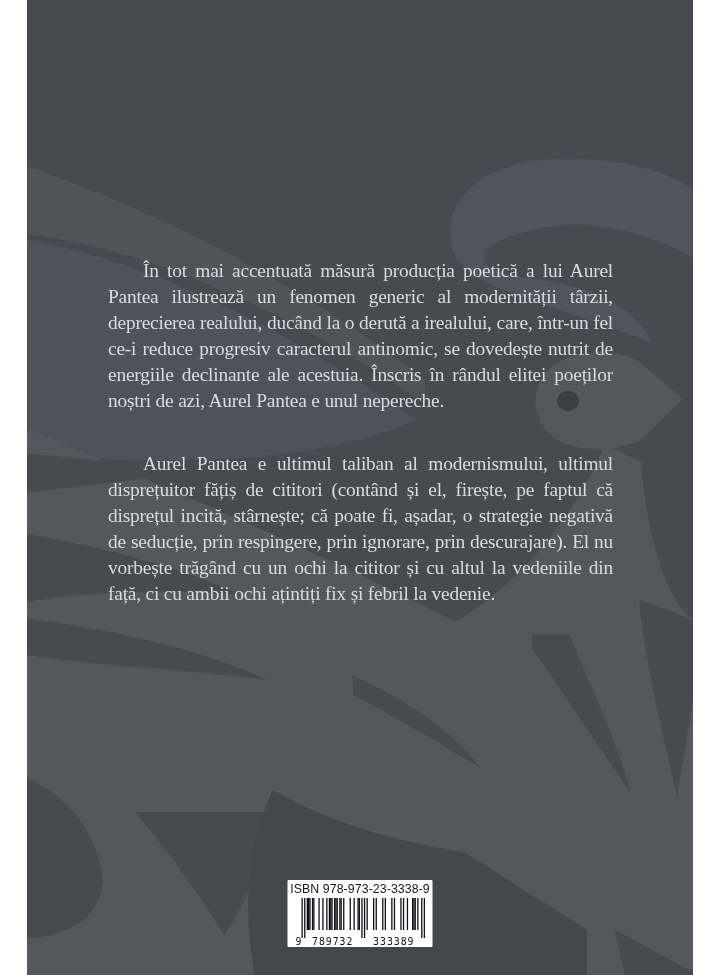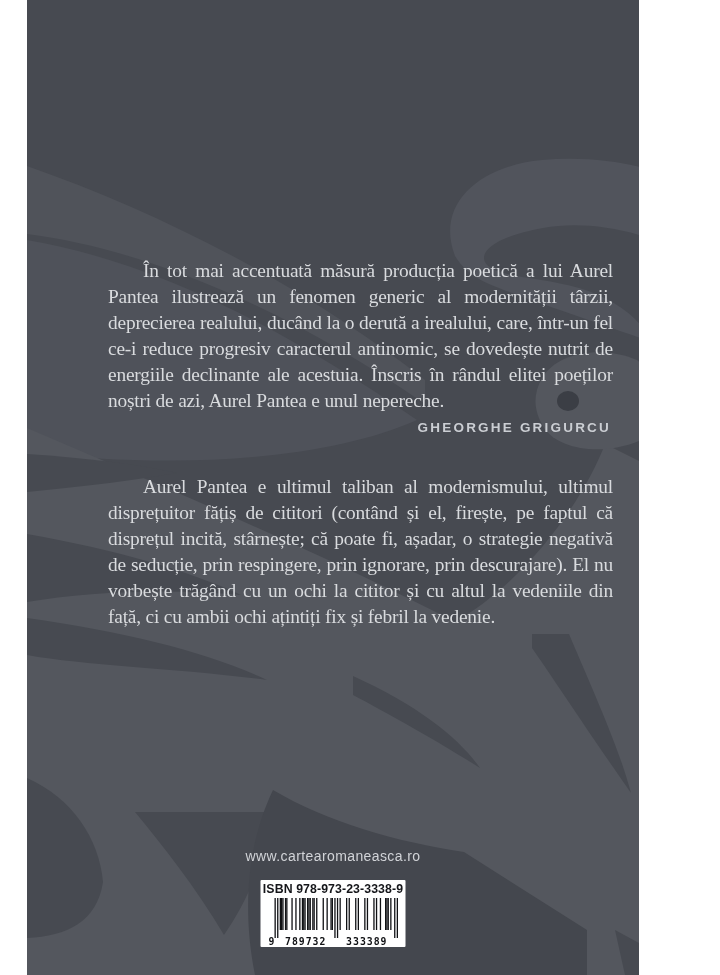--- a/index.html
+++ b/index.html
@@ -3,21 +3,21 @@
 <meta charset="utf-8">
 <style>
   html,body{margin:0;padding:0;}
   body{
     width:720px;height:975px;position:relative;
     background:#ffffff;
     font-family:"Liberation Sans",sans-serif;
     overflow:hidden;
   }
   .cover{
-    position:absolute;left:27px;top:0;width:612px;height:975px;
+    position:absolute;left:27px;top:0;width:666px;height:975px;
     background:#474a51;overflow:hidden;
   }
   .art{position:absolute;inset:0;display:block;}
   .text-block{
     position:absolute;left:81px;top:258px;width:505px;z-index:2;
   }
   .quote{
     font-family:"Liberation Serif",serif;
     font-size:19.4px;line-height:25.9px;
     letter-spacing:-0.2px;
@@ -39,21 +39,20 @@
   .website{
     position:absolute;left:0;top:848px;width:100%;
     text-align:center;z-index:2;
     font-size:14px;letter-spacing:0.4px;color:#d2d4d8;
   }
   .barcode-box{
     position:absolute;top:880px;left:50%;transform:translateX(-50%);
     width:145px;height:67px;background:#ffffff;z-index:3;
     display:flex;flex-direction:column;align-items:center;
     border-radius:1px;
-    font-weight:bold;
   }
   .isbn-label{
     font-size:12.3px;line-height:15px;color:#15161a;
     letter-spacing:0.1px;margin-top:2px;white-space:nowrap;
   }
   .barcode-svg{display:block;margin-top:1px;}
 </style>
 </head>
 <body>
 
@@ -88,26 +87,24 @@
 
     <path fill="#44474e" d="M246,790 C300,822 370,842 437,852 L560,930 L560,975 L228,975 C214,905 222,840 246,790 Z"></path>
 
     <path fill="#474a51" d="M588,930 L666,972 L666,975 L598,975 Z"></path>
 
     <ellipse cx="541" cy="401" rx="11" ry="10" fill="#3b3e45"></ellipse>
   </svg>
 
   <div class="text-block">
     <p class="quote">În tot mai accentuată măsură producția poetică a lui Aurel Pantea ilustrează un fenomen generic al modernității târzii, deprecierea realului, ducând la o derută a irealului, care, într-un fel ce-i reduce progresiv caracterul antinomic, se dovedește nutrit de energiile declinante ale acestuia. Înscris în rândul elitei poeților noștri de azi, Aurel Pantea e unul nepereche.</p>
-    <div class="attribution">GHEORGHE GRIGURCU</div>
 
     <p class="quote second">Aurel Pantea e ultimul taliban al modernismului, ultimul disprețuitor fățiș de cititori (contând și el, firește, pe faptul că disprețul incită, stârnește; că poate fi, așadar, o strategie negativă de seducție, prin respingere, prin ignorare, prin descurajare). El nu vorbește trăgând cu un ochi la cititor și cu altul la vedeniile din față, ci cu ambii ochi ațintiți fix și febril la vedenie.</p>
   </div>
 
-  <div class="website">www.cartearomaneasca.ro</div>
 
   <div class="barcode-box">
     <div class="isbn-label">ISBN 978-973-23-3338-9</div>
     <svg class="barcode-svg" id="barcode-svg" width="134" height="48" viewBox="0 0 134 48">
         <rect x="8.00" y="0" width="1.30" height="40" fill="#101114"></rect>
         <rect x="10.60" y="0" width="1.30" height="40" fill="#101114"></rect>
         <rect x="13.20" y="0" width="1.30" height="32" fill="#101114"></rect>
         <rect x="14.50" y="0" width="1.30" height="32" fill="#101114"></rect>
         <rect x="15.80" y="0" width="1.30" height="32" fill="#101114"></rect>
         <rect x="18.40" y="0" width="1.30" height="32" fill="#101114"></rect>

